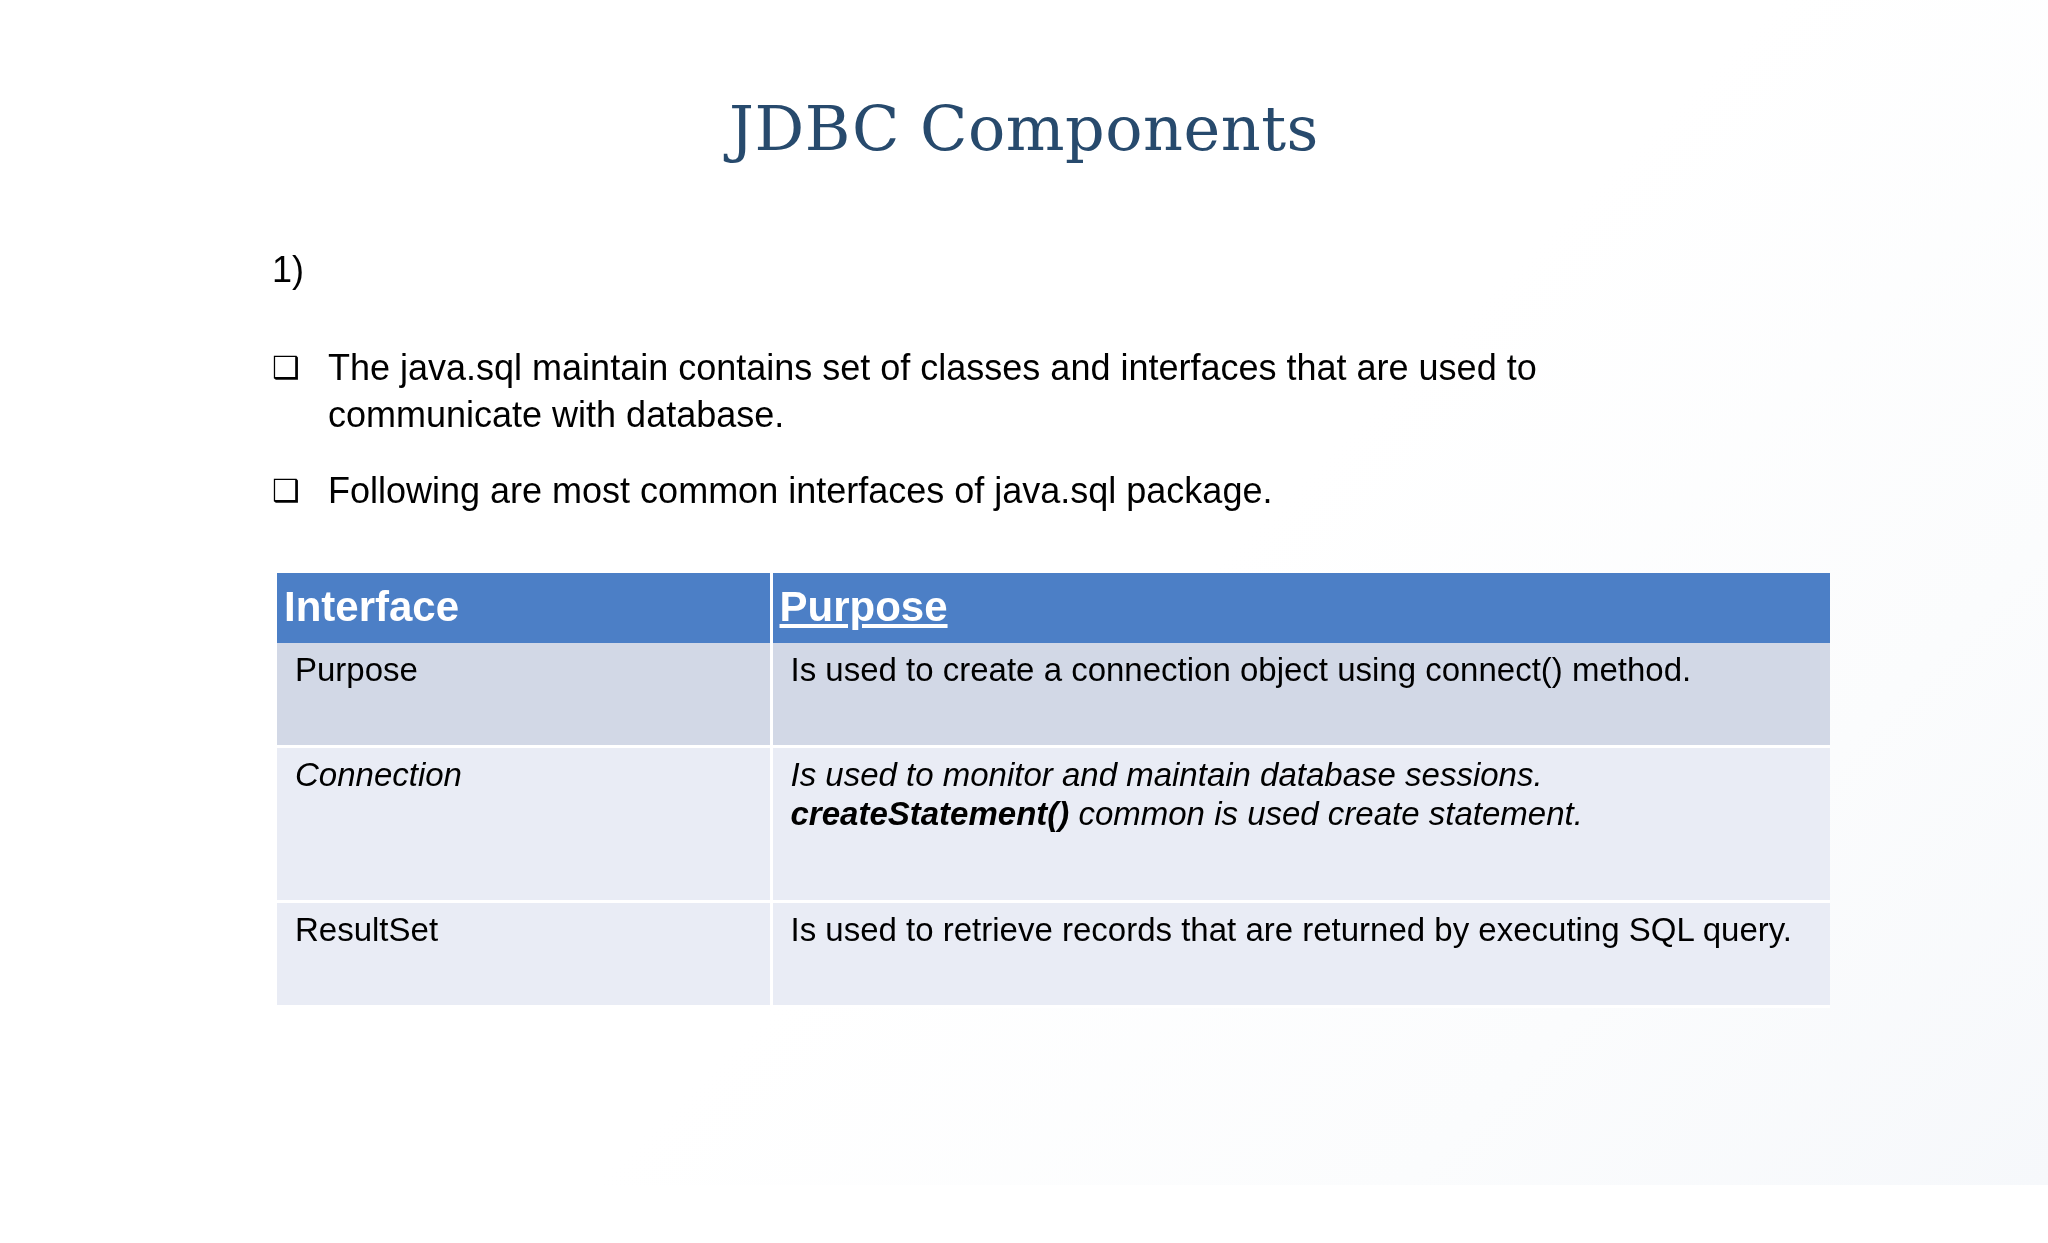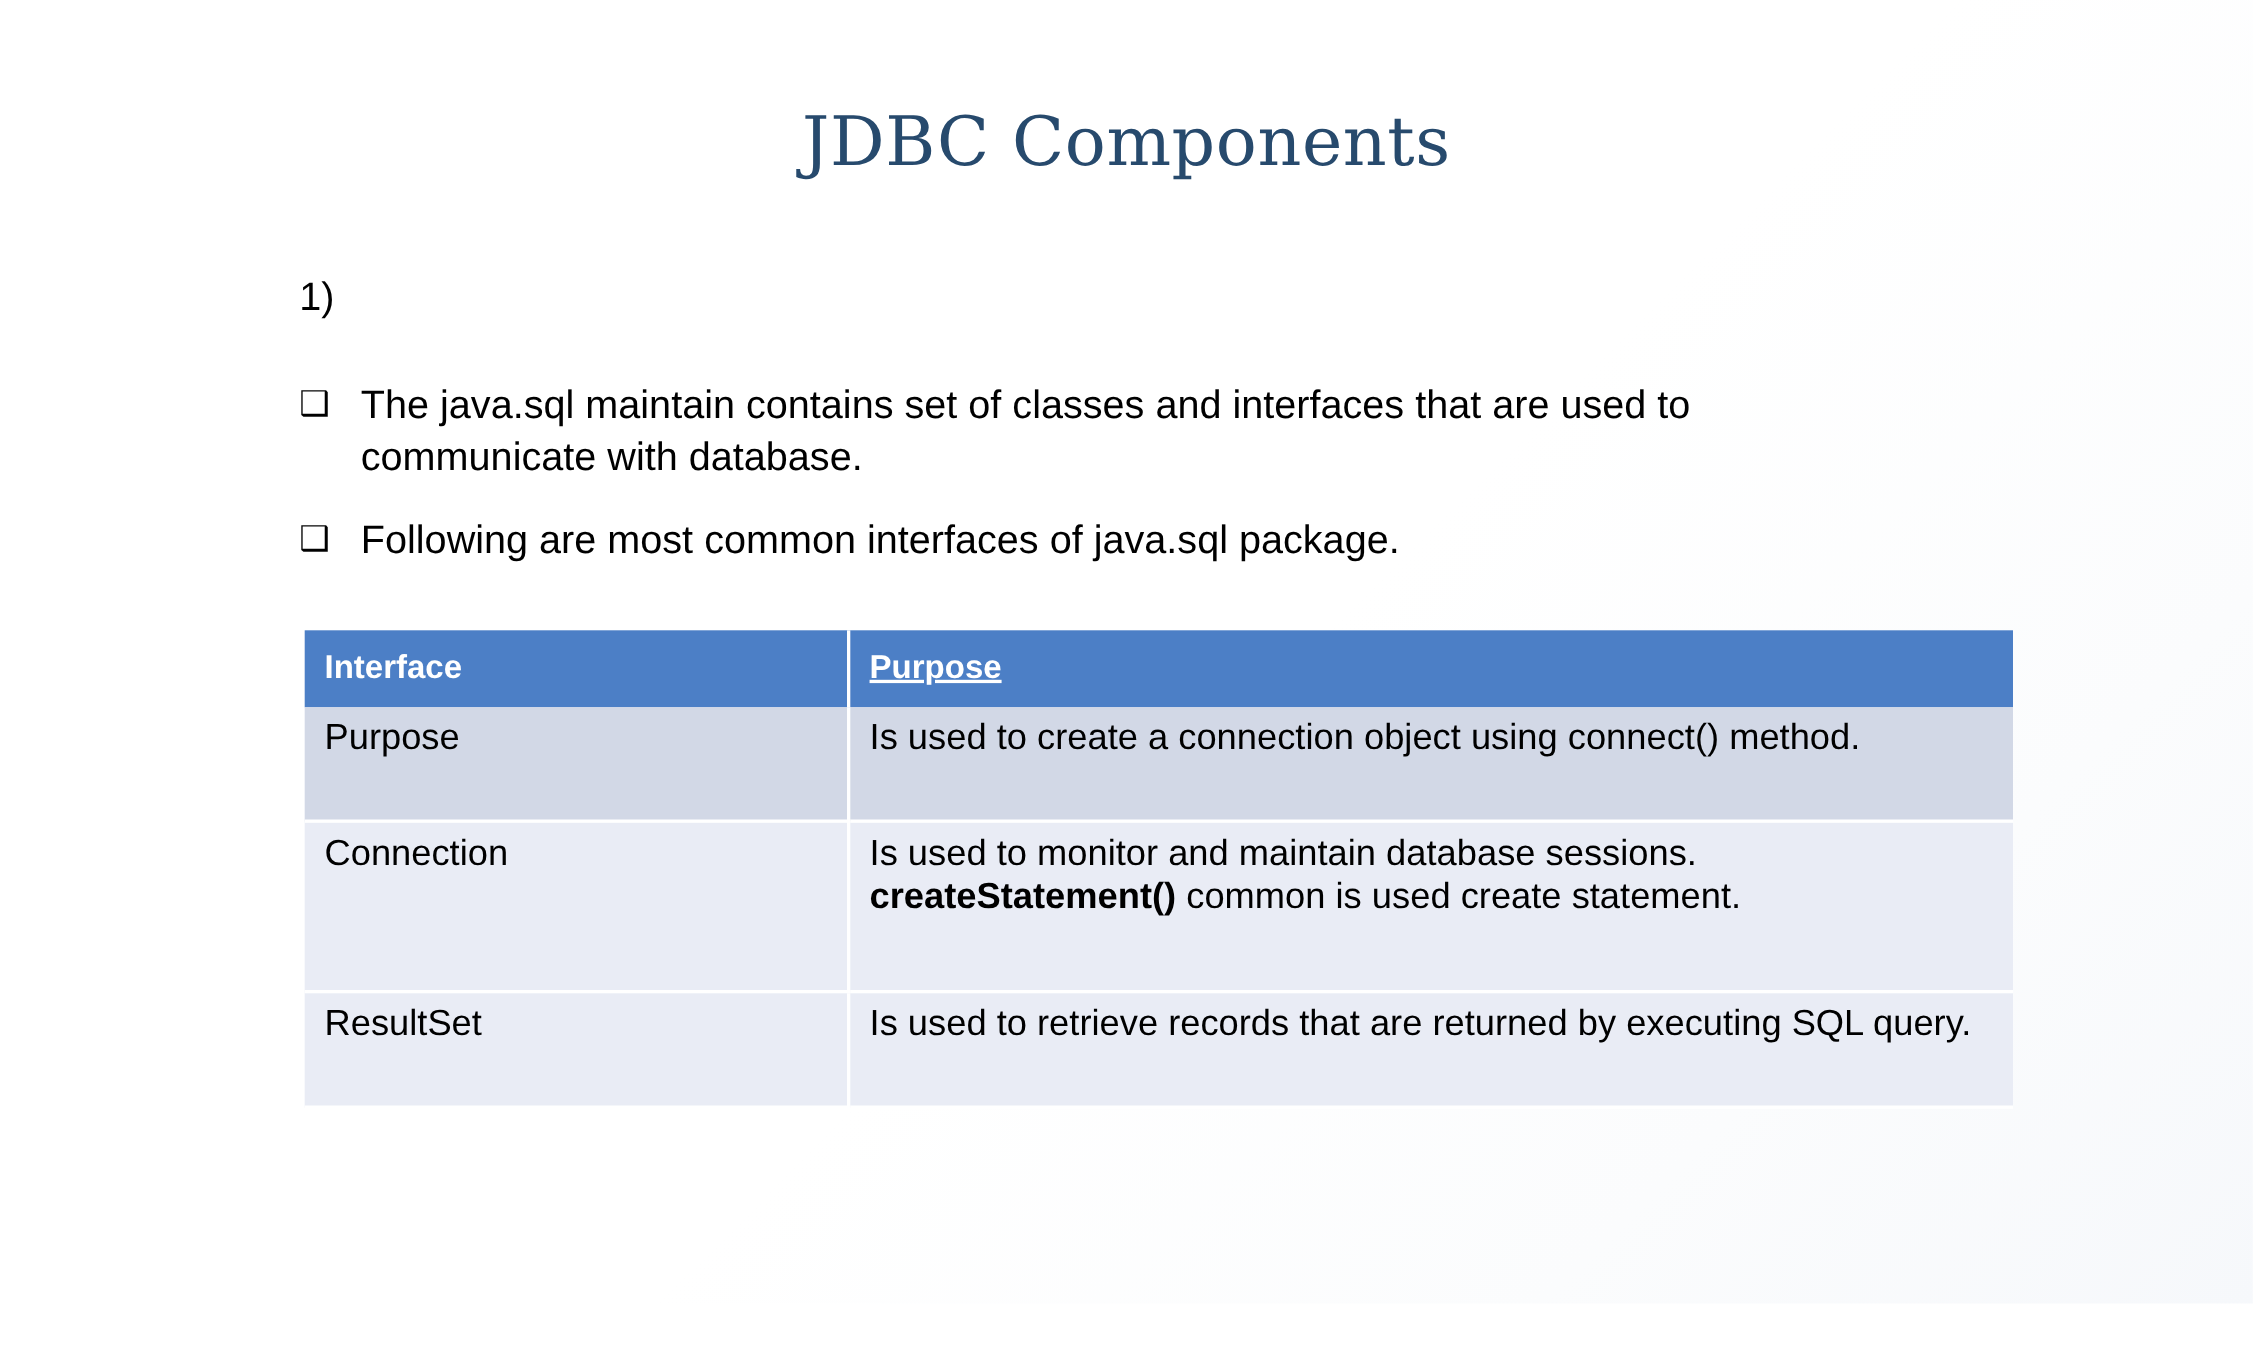--- a/index.html
+++ b/index.html
@@ -91,23 +91,23 @@
     table-layout: fixed;
     font-size: 33px;
   }
   .jdbc-table col.c1 { width: 494px; }
   .jdbc-table col.c2 { width: 1059px; }
 
   .jdbc-table th {
     background: #4C7FC6;
     color: #ffffff;
     font-weight: bold;
-    font-size: 30px;
+    font-size: 42px;
     text-align: left;
-    padding: 10px 18px 12px 18px;
+    padding: 10px 18px 12px 7px;
     border-right: 3px solid #ffffff;
     vertical-align: middle;
     height: 48px;
   }
   .jdbc-table th:last-child { border-right: none; text-decoration: underline; }
 
   .jdbc-table td {
     color: #000000;
     font-size: 33px;
     line-height: 1.17;
@@ -116,21 +116,21 @@
     border-right: 3px solid #ffffff;
     border-bottom: 3px solid #ffffff;
     vertical-align: top;
   }
   .jdbc-table td:last-child { border-right: none; }
 
   .jdbc-table tr.shade-a td { background: #D2D8E6; }
   .jdbc-table tr.shade-b td { background: #E9ECF5; }
 
   .jdbc-table tr.r1 td { height: 86px; }
-  .jdbc-table tr.r2 td { height: 136px; }
+  .jdbc-table tr.r2 td { height: 136px; font-style: italic; }
   .jdbc-table tr.r3 td { height: 86px; }
   .jdbc-table tr.r4 td { height: 86px; margin-top: 37px; }
 
   .jdbc-table td b { font-weight: bold; }
 </style>
 </head>
 <body>
 
 <div class="slide">
 

